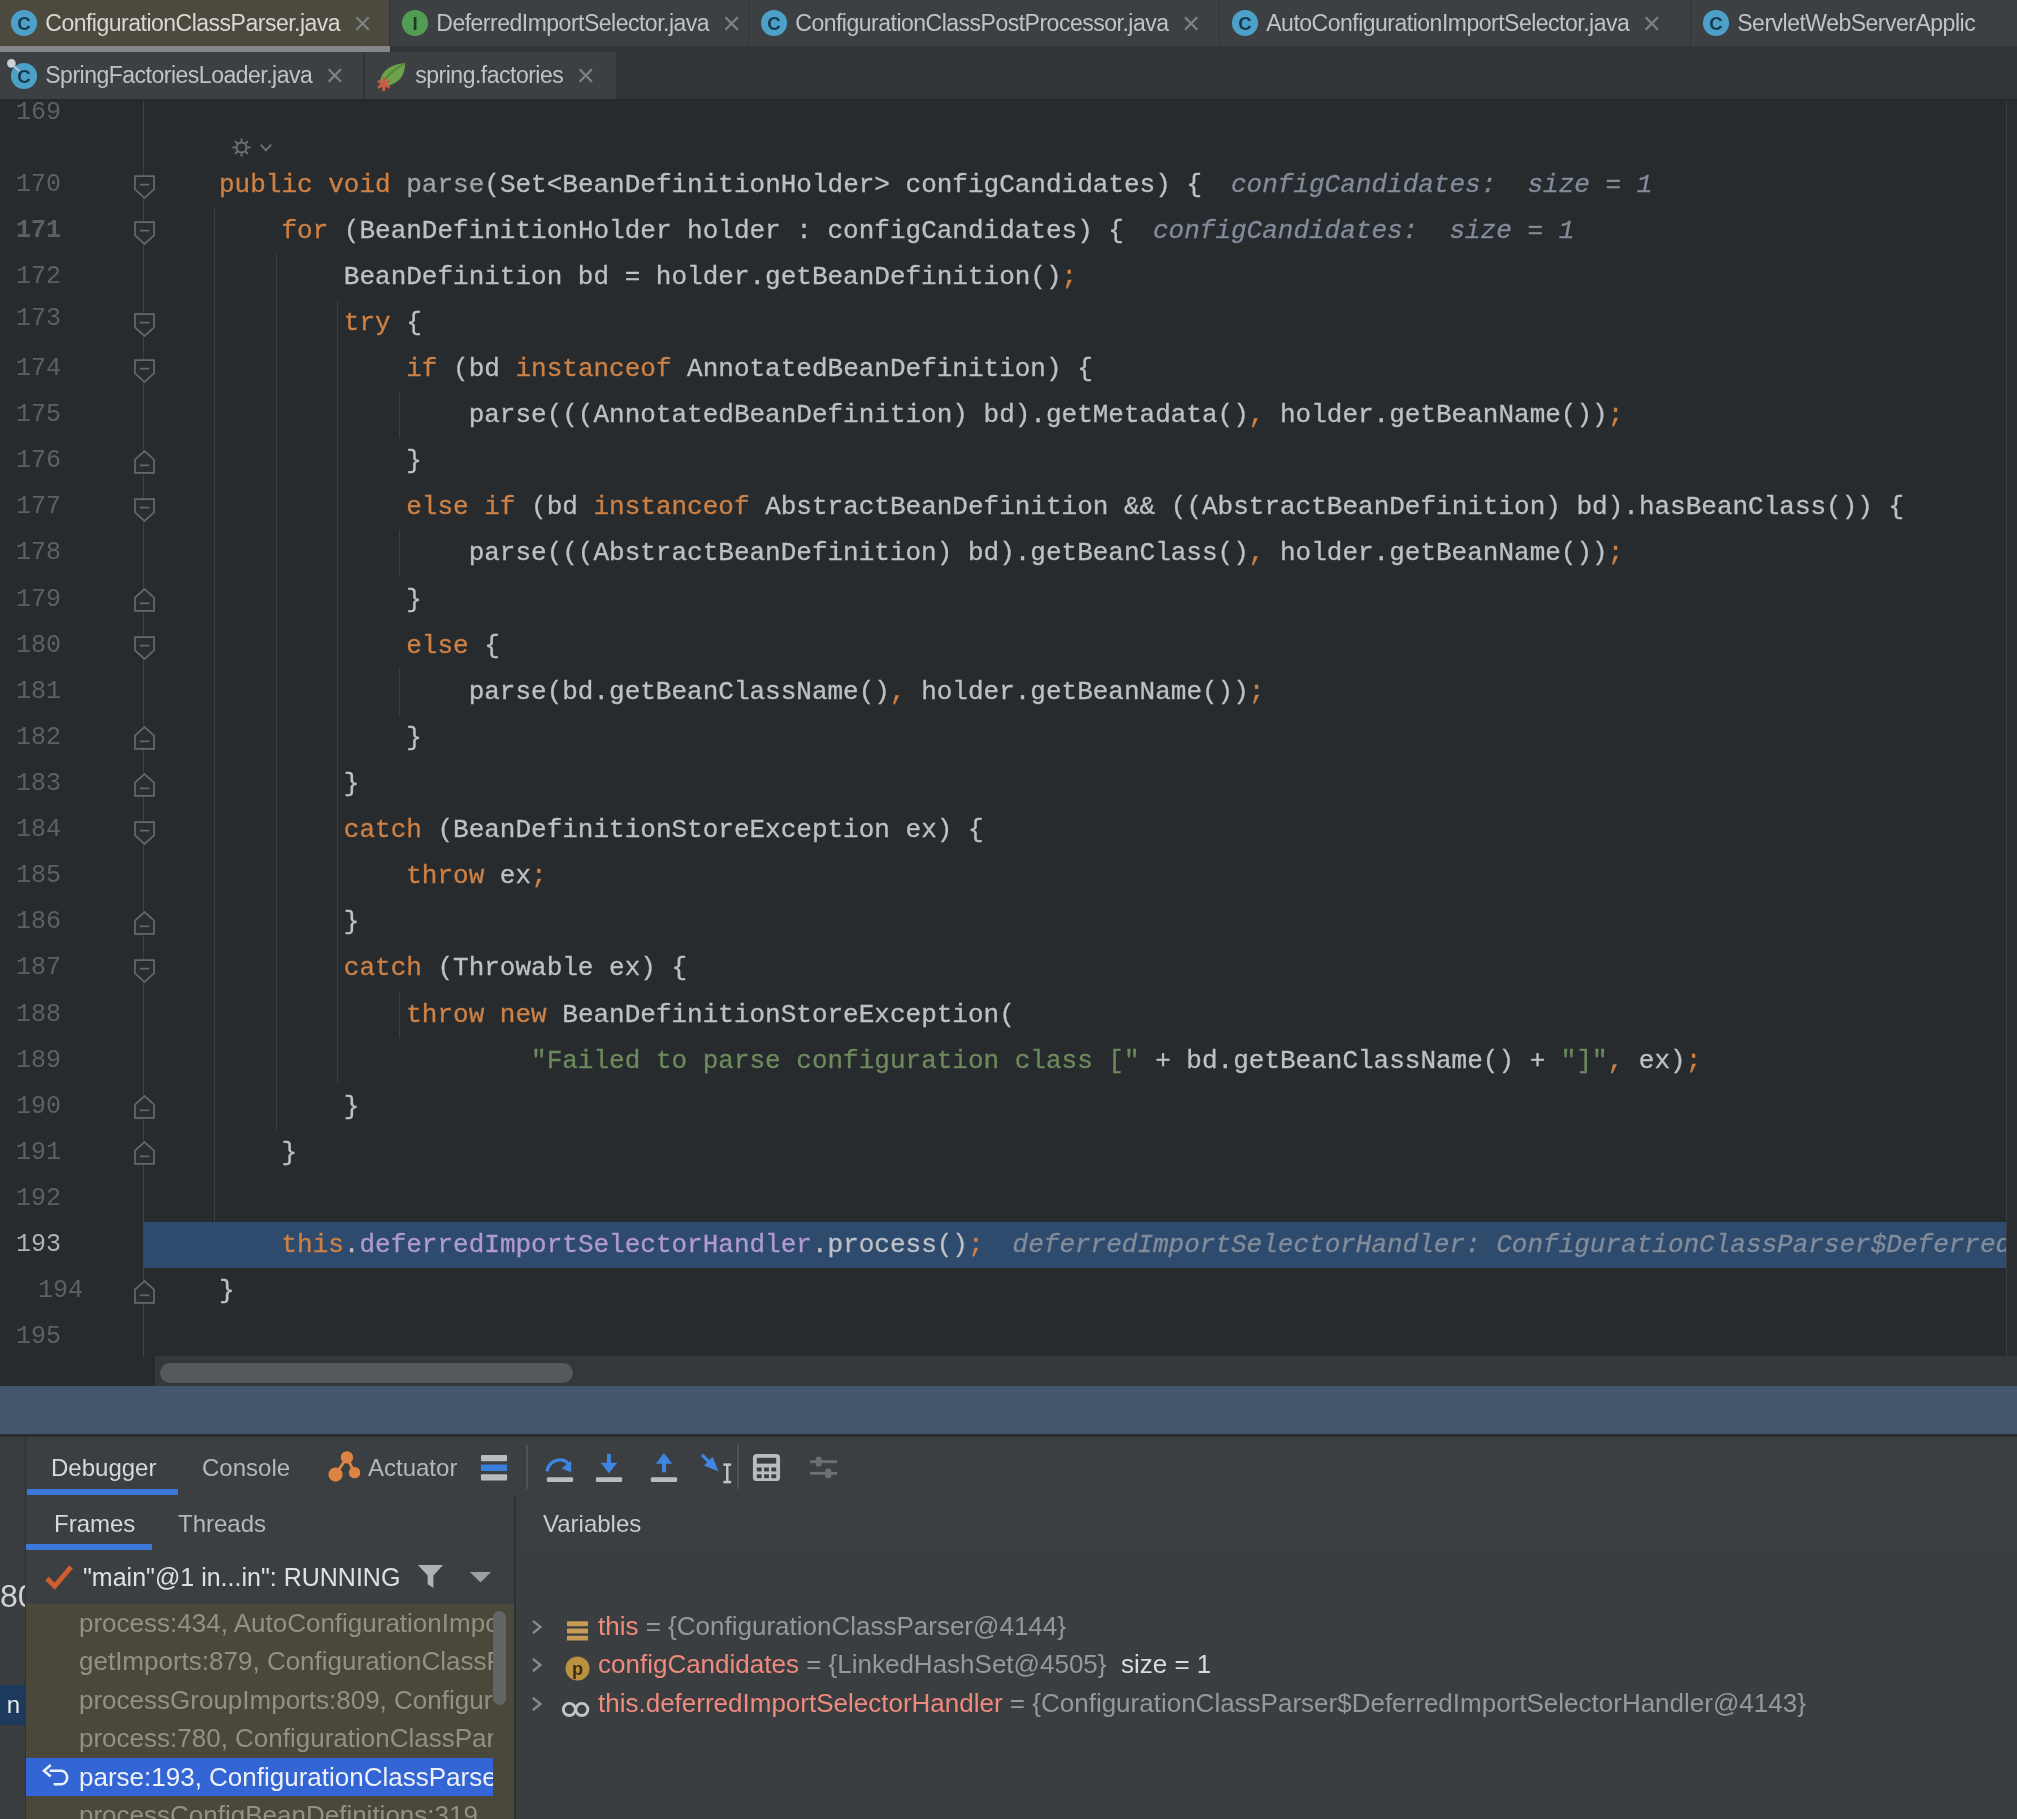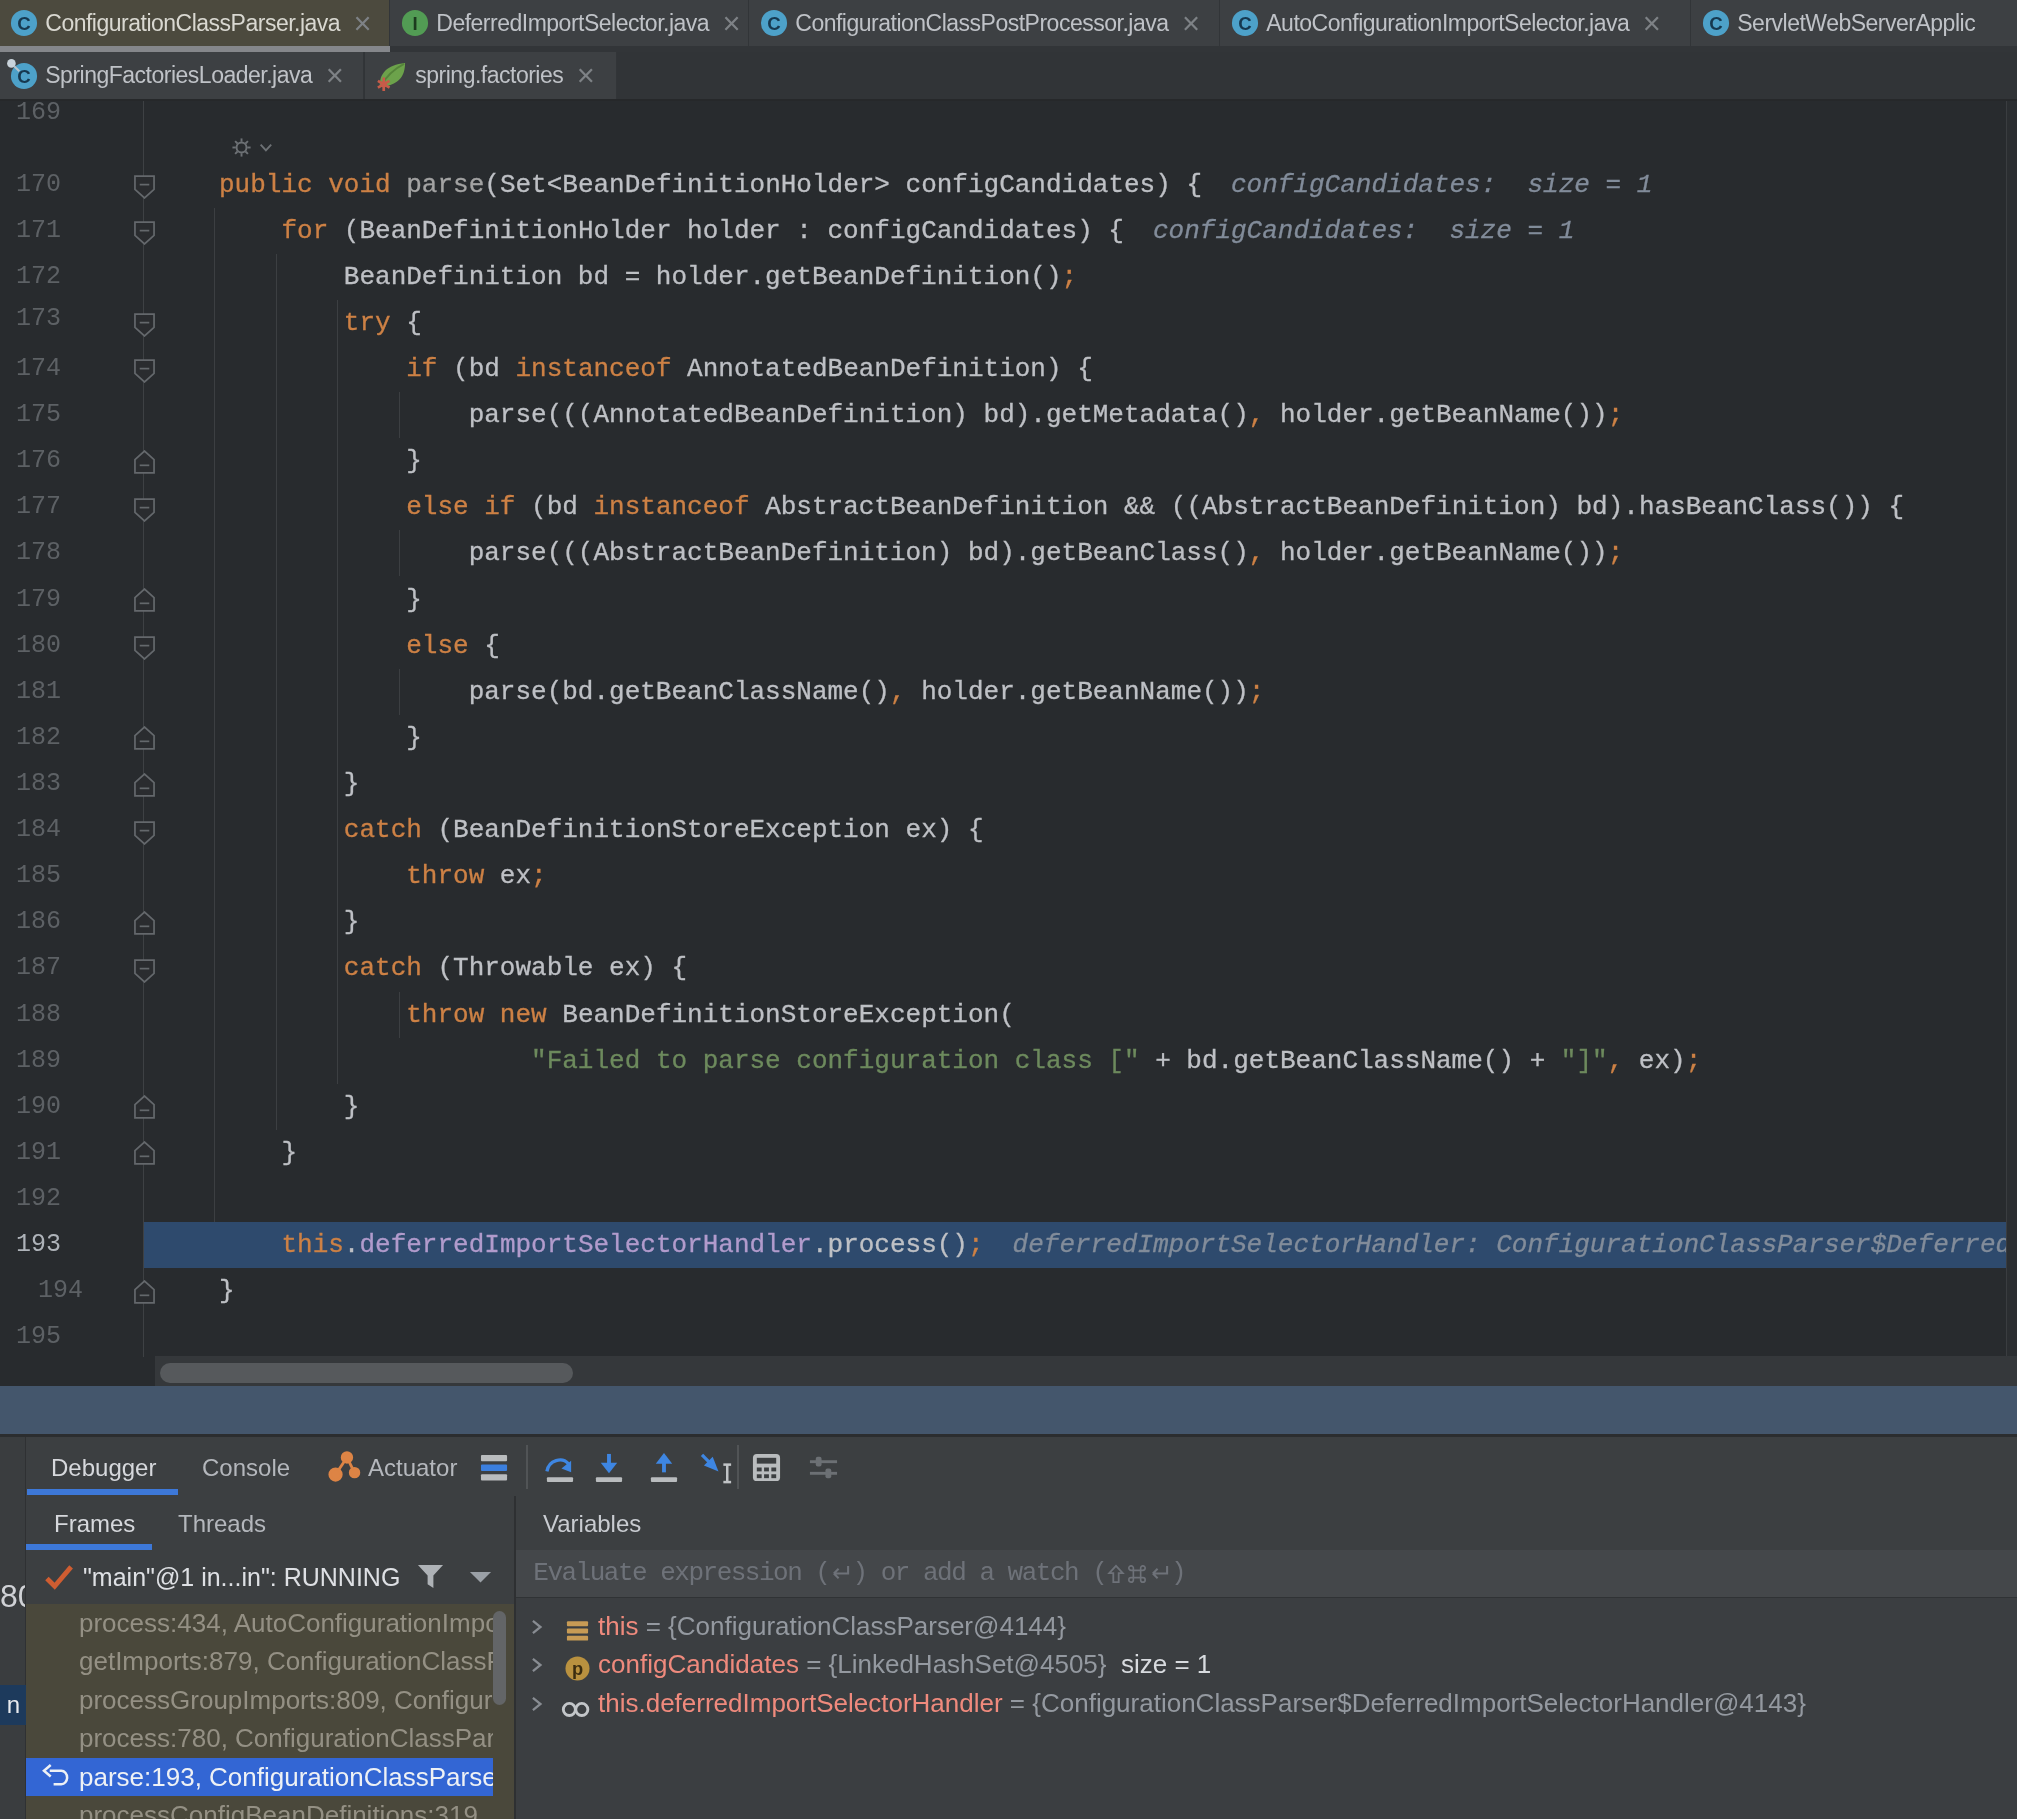--- a/index.html
+++ b/index.html
@@ -144,21 +144,21 @@
     <div class="guide" style="left:214px;top:107px;height:1014px;"></div>
     <div class="guide" style="left:276px;top:153px;height:876px;"></div>
     <div class="guide" style="left:337px;top:199px;height:784px;"></div>
     <div class="guide" style="left:399px;top:291px;height:46px;"></div>
     <div class="guide" style="left:399px;top:429px;height:46px;"></div>
     <div class="guide" style="left:399px;top:568px;height:46px;"></div>
     <div class="guide" style="left:399px;top:891px;height:46px;"></div>
     <div id="gutternums">
         <div class="lnum" style="top:-11.5px;">169</div>
         <div class="lnum" style="top:61px;">170</div>
-        <div class="lnum" style="top:107px;">171</div>
+        <div class="lnum" style="top:107px;font-weight:bold;">171</div>
         <div class="lnum" style="top:153px;">172</div>
         <div class="lnum" style="top:195px;">173</div>
         <div class="lnum" style="top:245px;">174</div>
         <div class="lnum" style="top:291px;">175</div>
         <div class="lnum" style="top:337px;">176</div>
         <div class="lnum" style="top:383px;">177</div>
         <div class="lnum" style="top:429px;">178</div>
         <div class="lnum" style="top:476px;">179</div>
         <div class="lnum" style="top:522px;">180</div>
         <div class="lnum" style="top:568px;">181</div>
@@ -395,39 +395,20 @@
     <div class="frow fsel" style="top:154px;">parse:193, ConfigurationClassParser</div>
     <div class="frow" style="top:192px;">processConfigBeanDefinitions:319</div>
     <svg class="abs" style="left:16.3px;top:159px;" width="29" height="27" viewBox="0 0 30 28">
       <path d="M8,8 H20 A6,7 0 0 1 20,22 H12" stroke="#eef1f5" stroke-width="2.6" fill="none"></path>
       <path d="M9,2 L2,8 L9,14" stroke="#eef1f5" stroke-width="2.6" fill="none"></path>
     </svg>
     <div class="abs" style="left:467px;top:6.7px;width:13.4px;height:94px;background:#636567;border-radius:6.7px;"></div>
   </div>
 
   <div class="abs" id="varsarea">
-    <div id="evalrow">
-      <div style="position:absolute;left:17.3px;top:0;height:46px;display:flex;align-items:center;font-family:'Liberation Mono',monospace;font-size:26px;color:#6e7279;letter-spacing:-1.5px;">
-        <span>Evaluate&nbsp;expression&nbsp;(</span>
-          <svg width="21" height="19" viewBox="0 0 22 20" style="margin:1.9px 1px 0 1px;">
-            <path d="M19,2 V10 H4 M4,10 L9,5 M4,10 L9,15" stroke="#6e7279" stroke-width="2.2" fill="none"></path>
-          </svg>
-          <span>)&nbsp;or&nbsp;add&nbsp;a&nbsp;watch&nbsp;(</span>
-          <svg width="18" height="20" viewBox="0 0 20 22" style="margin:1px 0 0 1px;">
-            <path d="M7,20 V10 H2.5 L10,2 L17.5,10 H13 V20 Z" stroke="#6e7279" stroke-width="2" fill="none"></path>
-          </svg>
-          <svg width="20" height="20" viewBox="0 0 22 22" style="margin:1px 0 0 1.9px;">
-            <path d="M7,7 H15 V15 H7 Z M7,7 H4.5 A2.5,2.5 0 1 1 7,4.5 Z M15,7 V4.5 A2.5,2.5 0 1 1 17.5,7 Z M15,15 H17.5 A2.5,2.5 0 1 1 15,17.5 Z M7,15 V17.5 A2.5,2.5 0 1 1 4.5,15 Z" stroke="#6e7279" stroke-width="1.8" fill="none"></path>
-          </svg>
-          <svg width="21" height="19" viewBox="0 0 22 20" style="margin:1.9px 1px 0 1.9px;">
-            <path d="M19,2 V10 H4 M4,10 L9,5 M4,10 L9,15" stroke="#6e7279" stroke-width="2.2" fill="none"></path>
-          </svg>
-          <span>)</span>
-      </div>
-    </div>
     <div class="vrow" style="top:57px;">
       <svg style="position:absolute;left:12.5px;top:10.6px;" width="15.4" height="18" viewBox="0 0 16 19">
           <polyline points="4,3 12,9.5 4,16" stroke="#888c92" stroke-width="2.4" fill="none"></polyline>
         </svg>
       <span style="position:absolute;left:49px;top:7.7px;"><svg width="25" height="25" viewBox="0 0 26 26">
             <g fill="#c79b55">
               <rect x="2" y="3.5" width="22" height="5" rx="1"></rect>
               <rect x="2" y="11" width="22" height="5" rx="1"></rect>
               <rect x="2" y="18.5" width="22" height="5" rx="1"></rect>
             </g>

